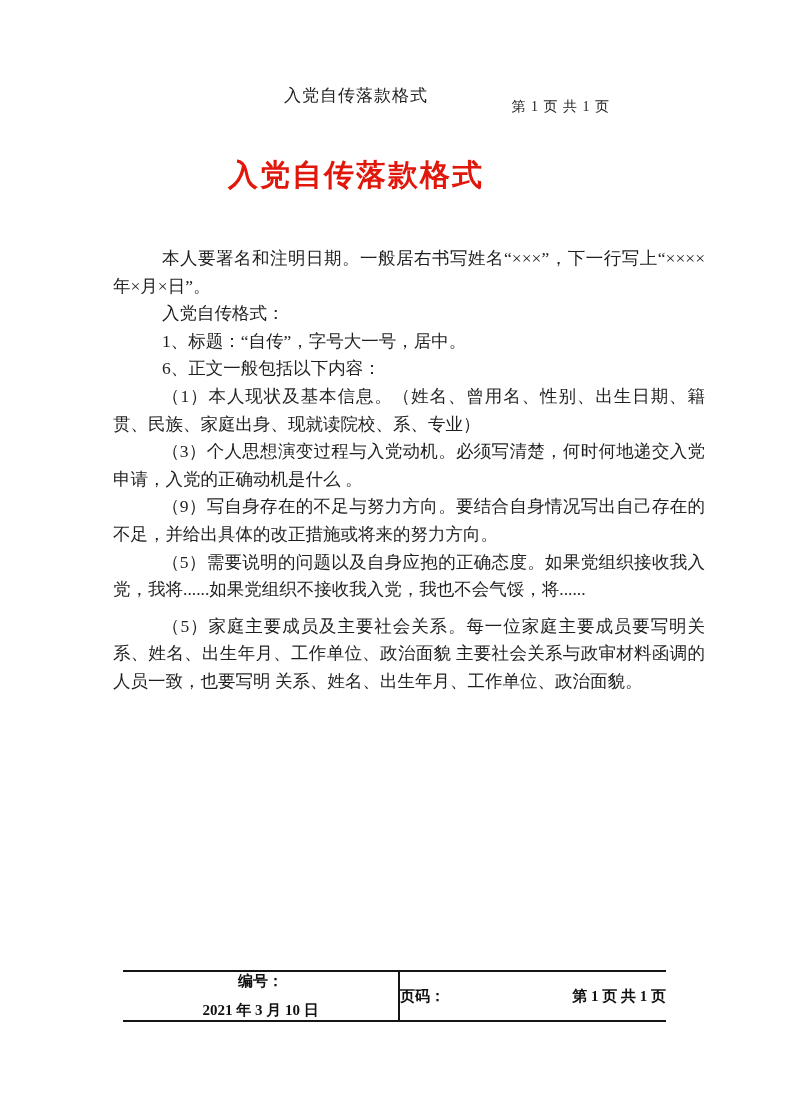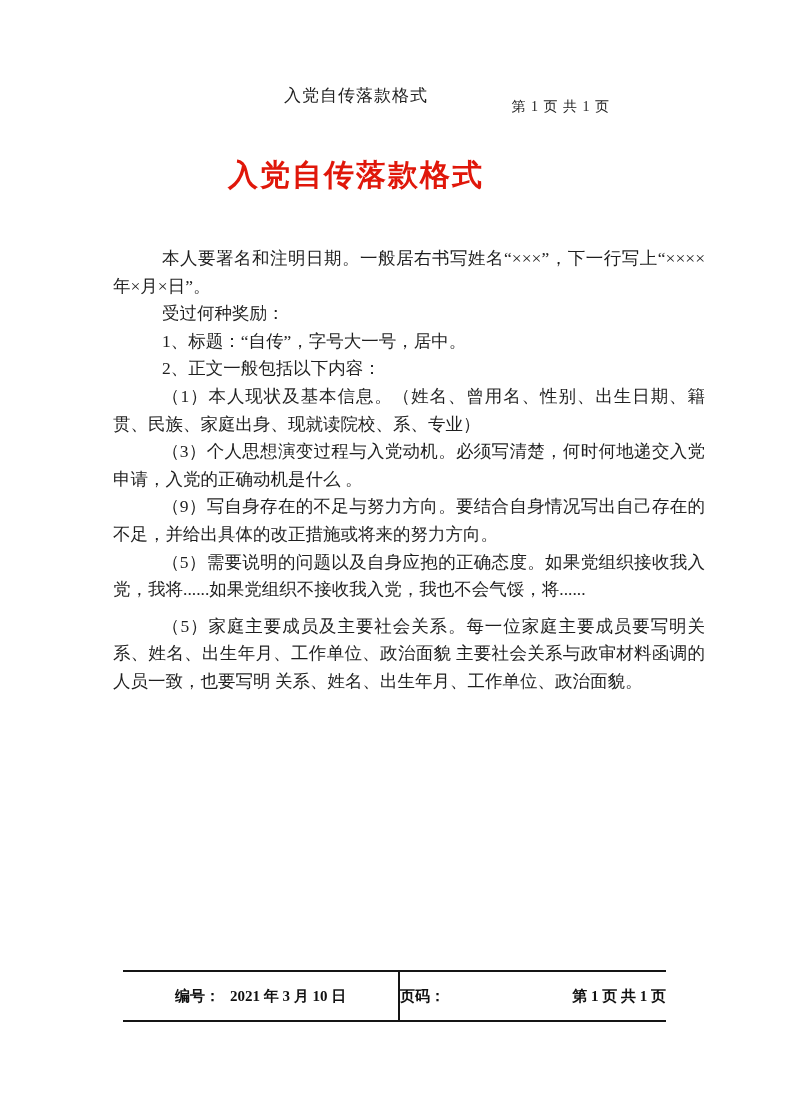--- a/index.html
+++ b/index.html
@@ -74,20 +74,21 @@
     font-size: 15px;
     color: #111;
   }
   .footer-cell-left {
     width: 275px;
     border-right: 2px solid #151515;
     display: flex;
     align-items: center;
     justify-content: center;
     gap: 10px;
+    flex-direction: column;
   }
   .footer-cell-right {
     flex: 1;
     display: flex;
     align-items: center;
     justify-content: space-between;
     gap: 2px;
   }
 </style>
 </head>
@@ -96,23 +97,23 @@
 <div class="page">
 
   <div class="header-title">入党自传落款格式</div>
 
   <div class="header-page">第 1 页 共 1 页</div>
 
   <div class="main-title" style="color: rgb(224, 23, 10);">入党自传落款格式</div>
 
   <div class="doc-body">
       <p class="para">本人要署名和注明日期。一般居右书写姓名“×××”，下一行写上“××××年×月×日”。</p>
-      <p class="para">受过何种奖励：</p>
+      <p class="para">入党自传格式：</p>
       <p class="para">1、标题：“自传”，字号大一号，居中。</p>
-      <p class="para">2、正文一般包括以下内容：</p>
+      <p class="para">6、正文一般包括以下内容：</p>
       <p class="para">（1）本人现状及基本信息。（姓名、曾用名、性别、出生日期、籍贯、民族、家庭出身、现就读院校、系、专业）</p>
       <p class="para">（3）个人思想演变过程与入党动机。必须写清楚，何时何地递交入党申请，入党的正确动机是什么 。</p>
       <p class="para">（9）写自身存在的不足与努力方向。要结合自身情况写出自己存在的不足，并给出具体的改正措施或将来的努力方向。</p>
       <p class="para">（5）需要说明的问题以及自身应抱的正确态度。如果党组织接收我入党，我将......如果党组织不接收我入党，我也不会气馁，将......</p>
       <p class="para">（5）家庭主要成员及主要社会关系。每一位家庭主要成员要写明关系、姓名、出生年月、工作单位、政治面貌 主要社会关系与政审材料函调的人员一致，也要写明 关系、姓名、出生年月、工作单位、政治面貌。</p>
     </div>
 
   <div class="footer">
     <div class="footer-cell-left">
       <span>编号：</span>

